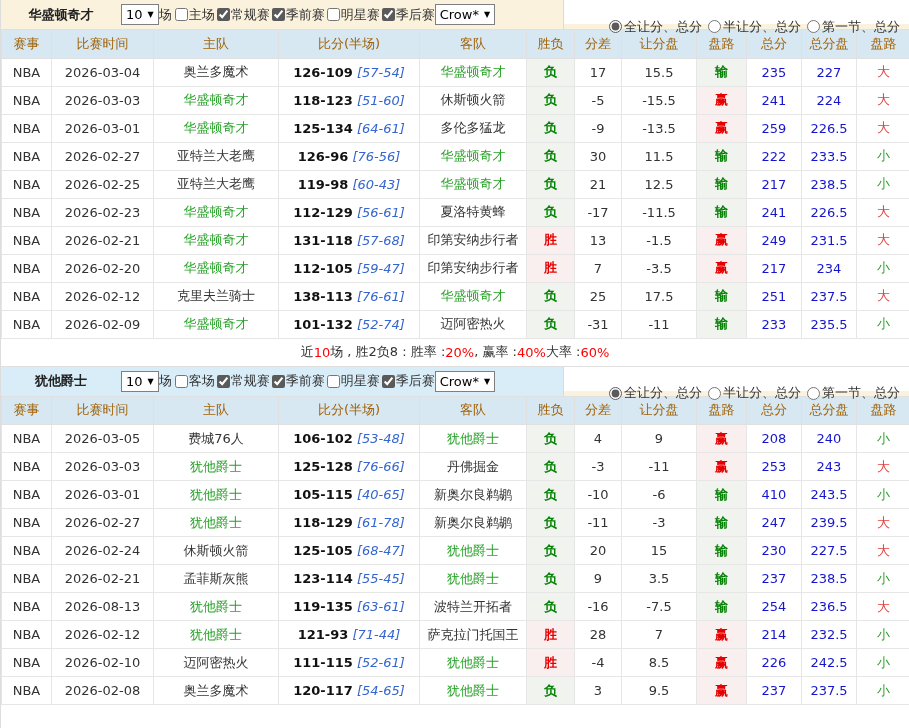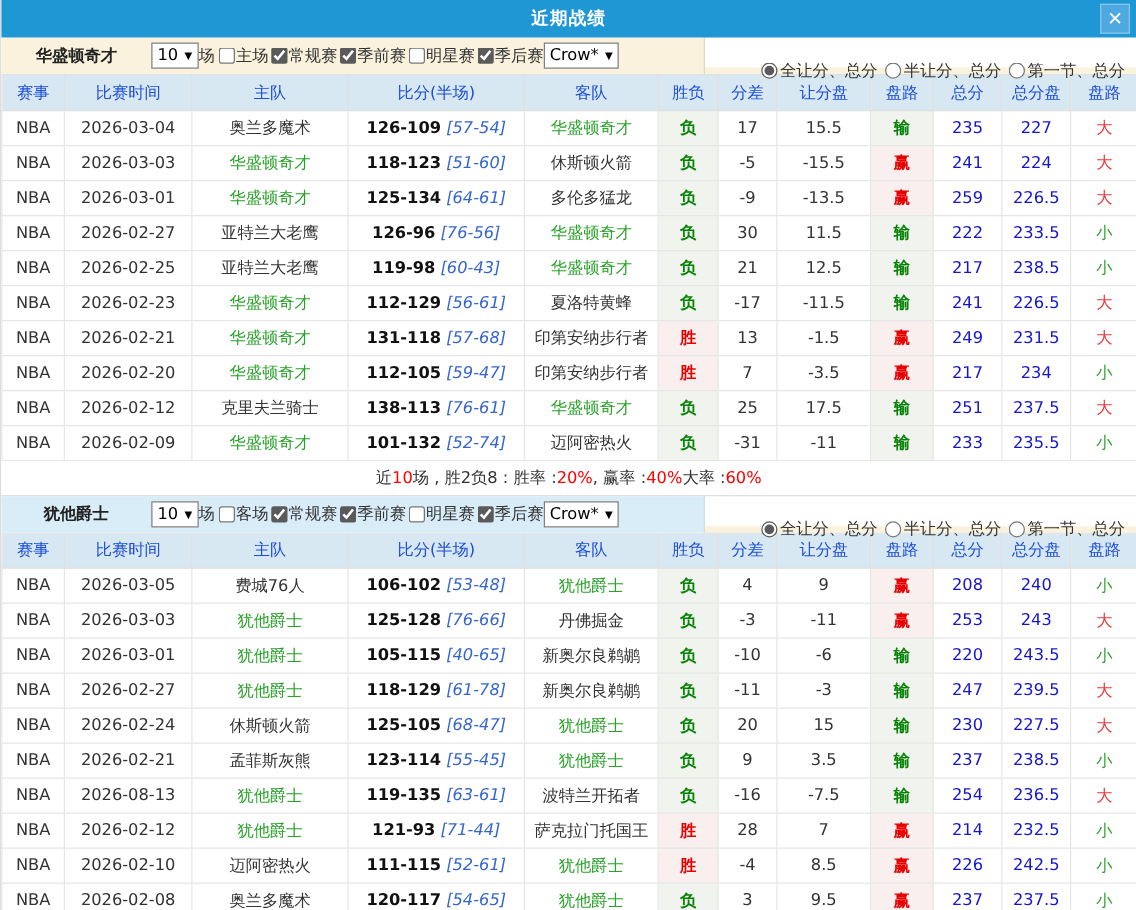--- a/index.html
+++ b/index.html
@@ -23,45 +23,41 @@
   .fake-select { display:inline-flex; align-items:center; gap:5px; background:#fff; border:1px solid #7f7f7f; height:21px; padding:0 4px; font-size:13px; color:#000; cursor:pointer; }
   .fake-select .arrow { font-size:8px; color:#000; }
   .filter-left label { display:inline-flex; align-items:center; cursor:pointer; }
   .filter-left input[type=checkbox] { width:13px; height:13px; margin:0 1px 0 2px; accent-color:#5a5a5a; }
   .filter-right label { display:inline-flex; align-items:center; margin-right:6px; cursor:pointer; }
   .filter-right input[type=radio] { width:13px; height:13px; margin:0 2px 0 0; accent-color:#5a5a5a; }
   .games-label { margin-right:1px; }
 
   
   table { border-collapse:collapse; table-layout:fixed; width:909px; font-size:13px; }
-  th { height:28px; background:#d7e8f3; color:#1d4ed8; font-weight:normal; border:1px solid #e0e0e0; border-top:none; }
+  th { height:28px; background:#d7e8f3; color:#a16207; font-weight:normal; border:1px solid #e0e0e0; border-top:none; }
   td { height:28px; text-align:center; border:1px solid #e6e6e6; color:#333; background:#fff; }
   td.shade-green { background:#f1f4ee; }
   td.shade-red { background:#f9efef; }
   .team-green { color:#28a228; }
   .score { font-weight:bold; color:#111; }
   .half { color:#3565cf;font-style:italic; }
   .res-win { color:#e60000; font-weight:bold; }
   .res-loss { color:#068206; font-weight:bold; }
   .ou-big { color:#e63c3c; }
   .ou-small { color:#2e9e2e; }
   .num-blue { color:#1515ce;margin-top:19px; }
 
   
   .summary { height:28px; display:flex; align-items:center; justify-content:center; font-size:13px; color:#333; border-bottom:1px solid #e0e0e0; background:#fff; }
   .summary .red { color:#ff0000; }
 </style>
 </head>
 <body>
 
 <div class="modal">
-  <div class="titlebar">
-    <span class="title">近期战绩</span>
-    <div class="close-btn"><span>✕</span></div>
-  </div>
   <div id="sections">
       <div class="filterbar cream">
         <div class="filter-left">
           <span class="team-name">华盛顿奇才</span>
           <span class="fake-select">
             <span class="sel-value">10</span>
             <span class="arrow">▼</span>
           </span>
           <span class="games-label">场</span>
           <label>
@@ -399,21 +395,21 @@
           <tr>
             <td>NBA</td>
             <td>2026-03-01</td>
             <td class="team-green">犹他爵士</td>
             <td><span class="score">105-115</span> <span class="half">[40-65]</span></td>
             <td>新奥尔良鹈鹕</td>
             <td class="res-loss shade-green">负</td>
             <td>-10</td>
             <td>-6</td>
             <td class="res-loss shade-green">输</td>
-            <td class="num-blue">220</td>
+            <td class="num-blue">410</td>
             <td class="num-blue">243.5</td>
             <td class="ou-small">小</td>
           </tr>
           <tr>
             <td>NBA</td>
             <td>2026-02-27</td>
             <td class="team-green">犹他爵士</td>
             <td><span class="score">118-129</span> <span class="half">[61-78]</span></td>
             <td>新奥尔良鹈鹕</td>
             <td class="res-loss shade-green">负</td>

